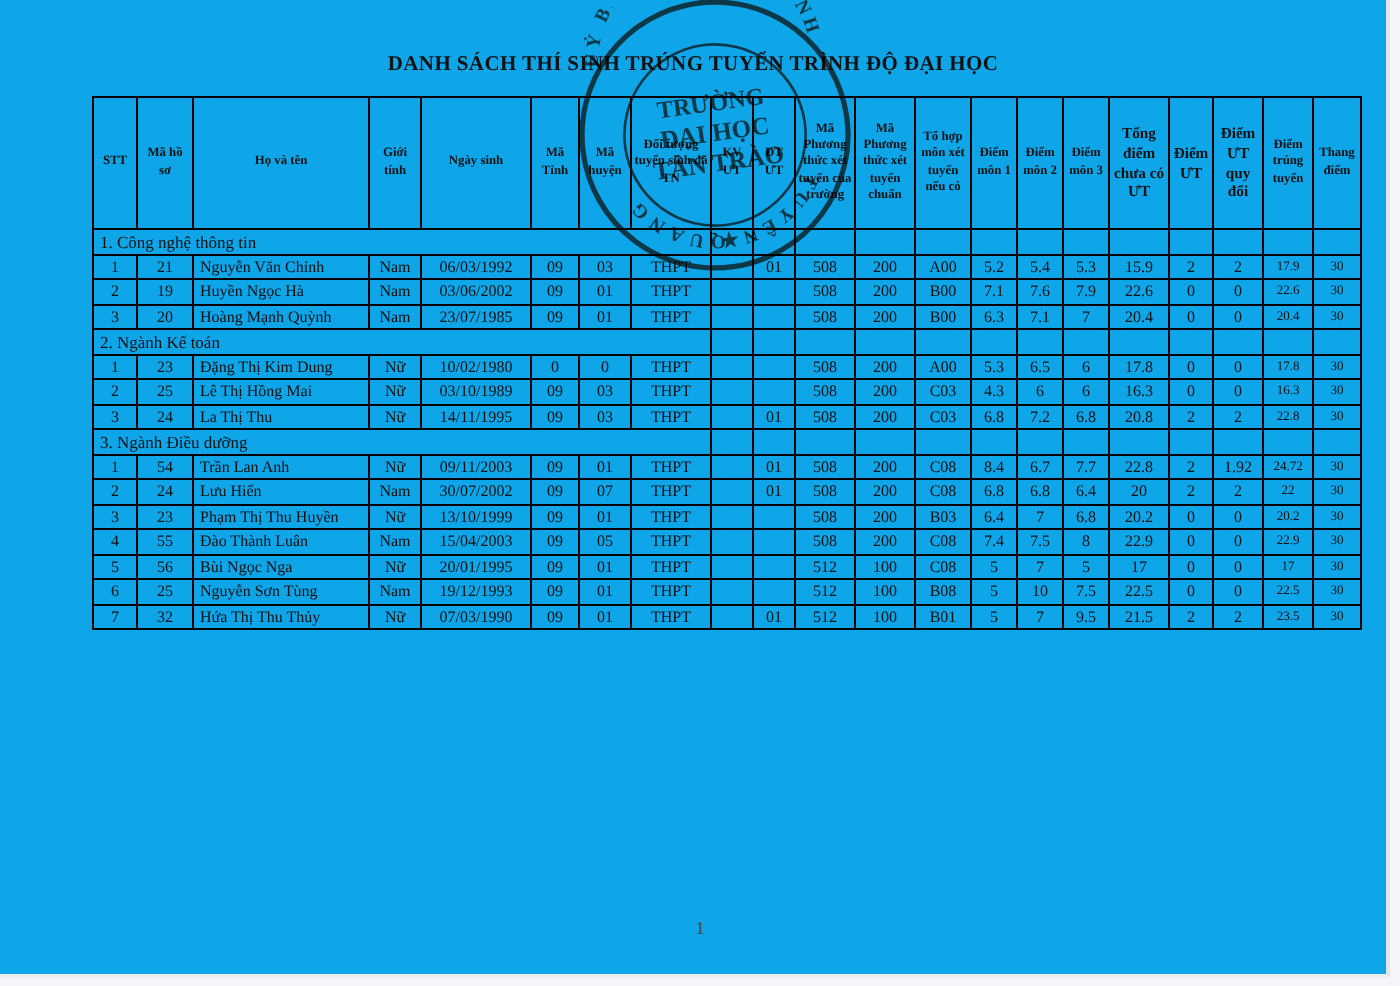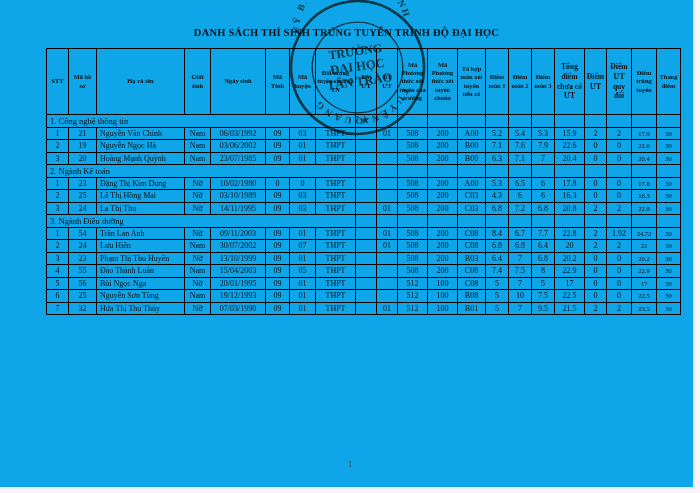--- a/index.html
+++ b/index.html
@@ -144,21 +144,21 @@
           <td>5.3</td>
           <td>15.9</td>
           <td>2</td>
           <td>2</td>
           <td class="sm">17.9</td>
           <td class="sm">30</td>
         </tr>
         <tr>
           <td>2</td>
           <td>19</td>
-          <td class="tl">Nguyễn Ngọc Hà</td>
+          <td class="tl">Huyền Ngọc Hà</td>
           <td>Nam</td>
           <td>03/06/2002</td>
           <td>09</td>
           <td>01</td>
           <td>THPT</td>
           <td></td>
           <td></td>
           <td>508</td>
           <td>200</td>
           <td>B00</td>

